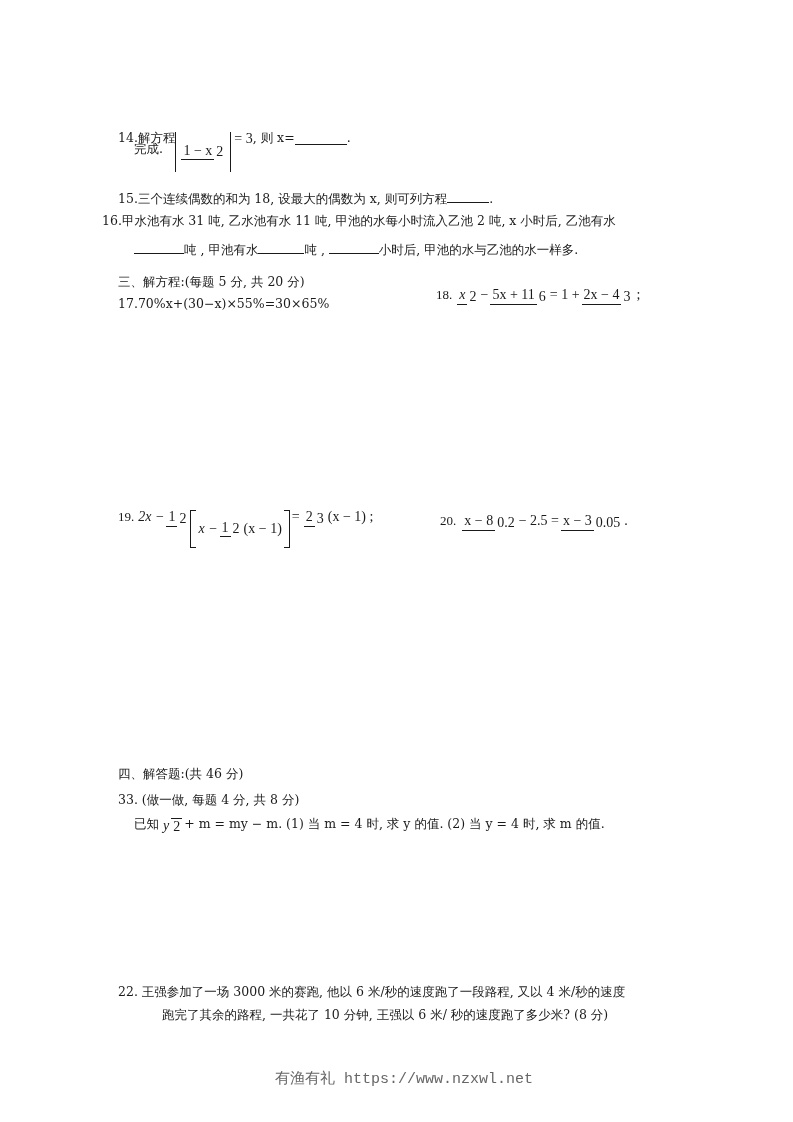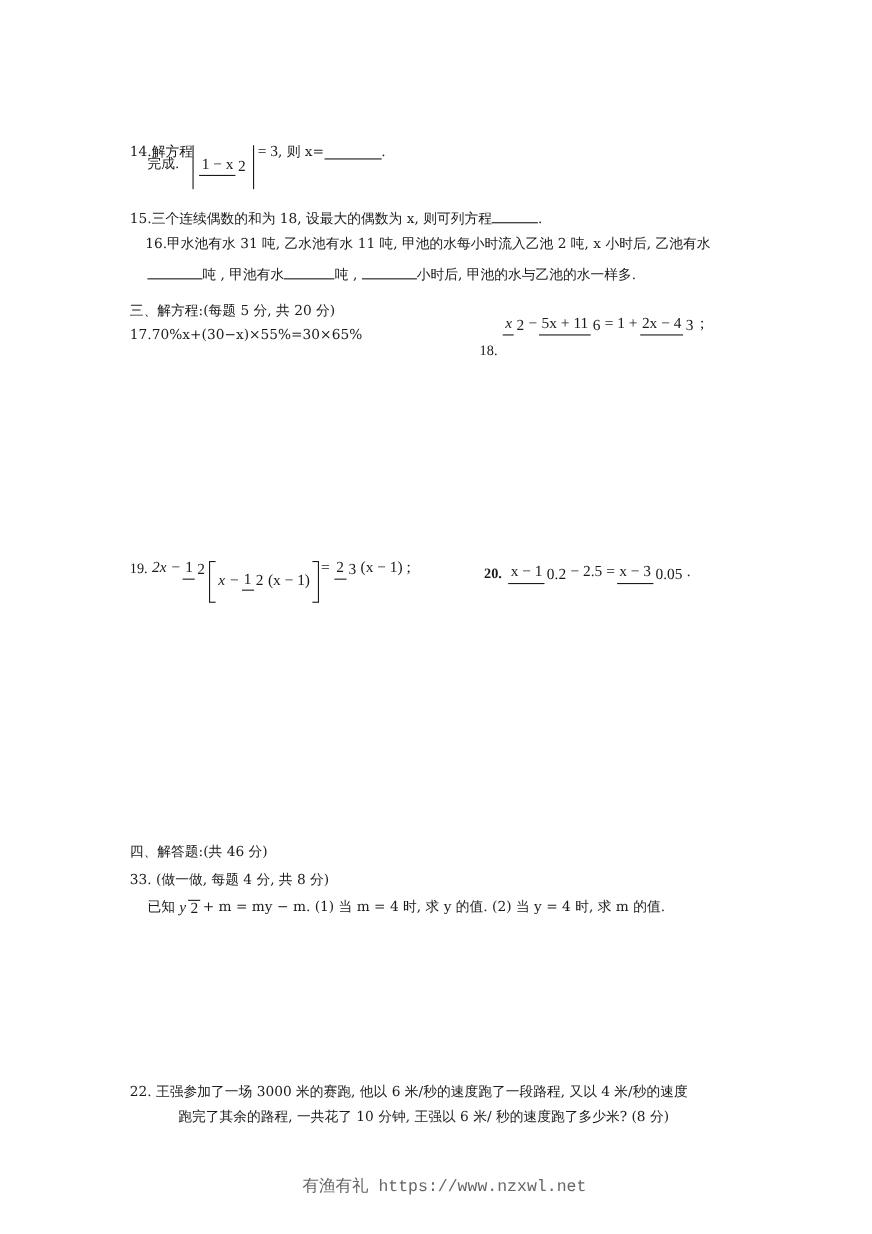--- a/index.html
+++ b/index.html
@@ -37,35 +37,35 @@
   <span class="math" style="margin-left:3px;">= 3</span>
   <span>, 则 x=</span>
   <span class="blank" style="width:52px;"></span>
   <span>.</span>
 </div>
 
 <div class="abs" style="left:118px;top:190px;">
   <span>15.</span><span>三个连续偶数的和为 18, 设最大的偶数为  x, 则可列方程</span><span class="blank" style="width:42px;"></span><span>.</span>
 </div>
 
-<div class="abs" style="left:132px;top:215px;">
+<div class="abs" style="left:102px;top:215px;">
   <span>16.</span><span>甲水池有水 31 吨, 乙水池有水 11 吨, 甲池的水每小时流入乙池 2 吨, x 小时后,  乙池有水</span>
 </div>
 <div class="abs" style="left:134px;top:241px;">
   <span class="blank" style="width:50px;"></span><span>吨 , 甲池有水</span><span class="blank" style="width:46px;"></span><span>吨 ,</span>&nbsp;<span class="blank" style="width:50px;"></span><span>小时后, 甲池的水与乙池的水一样多.</span>
 </div>
 
 <div class="abs" style="left:118px;top:276px;">三、解方程:(每题 5 分, 共 20 分)</div>
 
 <div class="abs" style="left:118px;top:298px;">
   <span>17.</span><span>70%x+(30−x)×55%=30×65%</span>
 </div>
 
 <div class="abs row math" style="left:436px;top:288px;">
-  <span style="font-size:13px;margin-right:3px;margin-top:24px;">18.</span>
+  <span style="font-size:13px;margin-right:3px;">18.</span>
   <span class="frac">
       <span class="num mi">x</span>
       <span class="den">2</span>
     </span>
   <span>−</span>
   <span class="frac">
       <span class="num">5x + 11</span>
       <span class="den">6</span>
     </span>
   <span>= 1 +</span>
@@ -93,23 +93,23 @@
   </span>
   <span style="margin:0 2px;">=</span>
   <span class="frac">
       <span class="num">2</span>
       <span class="den">3</span>
     </span>
   <span>(x − 1) ;</span>
 </div>
 
 <div class="abs row math" style="left:440px;top:514px;">
-  <span style="font-size:13px;margin-right:4px;font-weight:bold;">20.</span>
+  <span style="font-size:13px;margin-right:4px;">20.</span>
   <span class="frac">
-      <span class="num">x − 1</span>
+      <span class="num">x − 8</span>
       <span class="den">0.2</span>
     </span>
   <span>− 2.5 =</span>
   <span class="frac">
       <span class="num">x − 3</span>
       <span class="den">0.05</span>
     </span>
   <span>.</span>
 </div>
 

